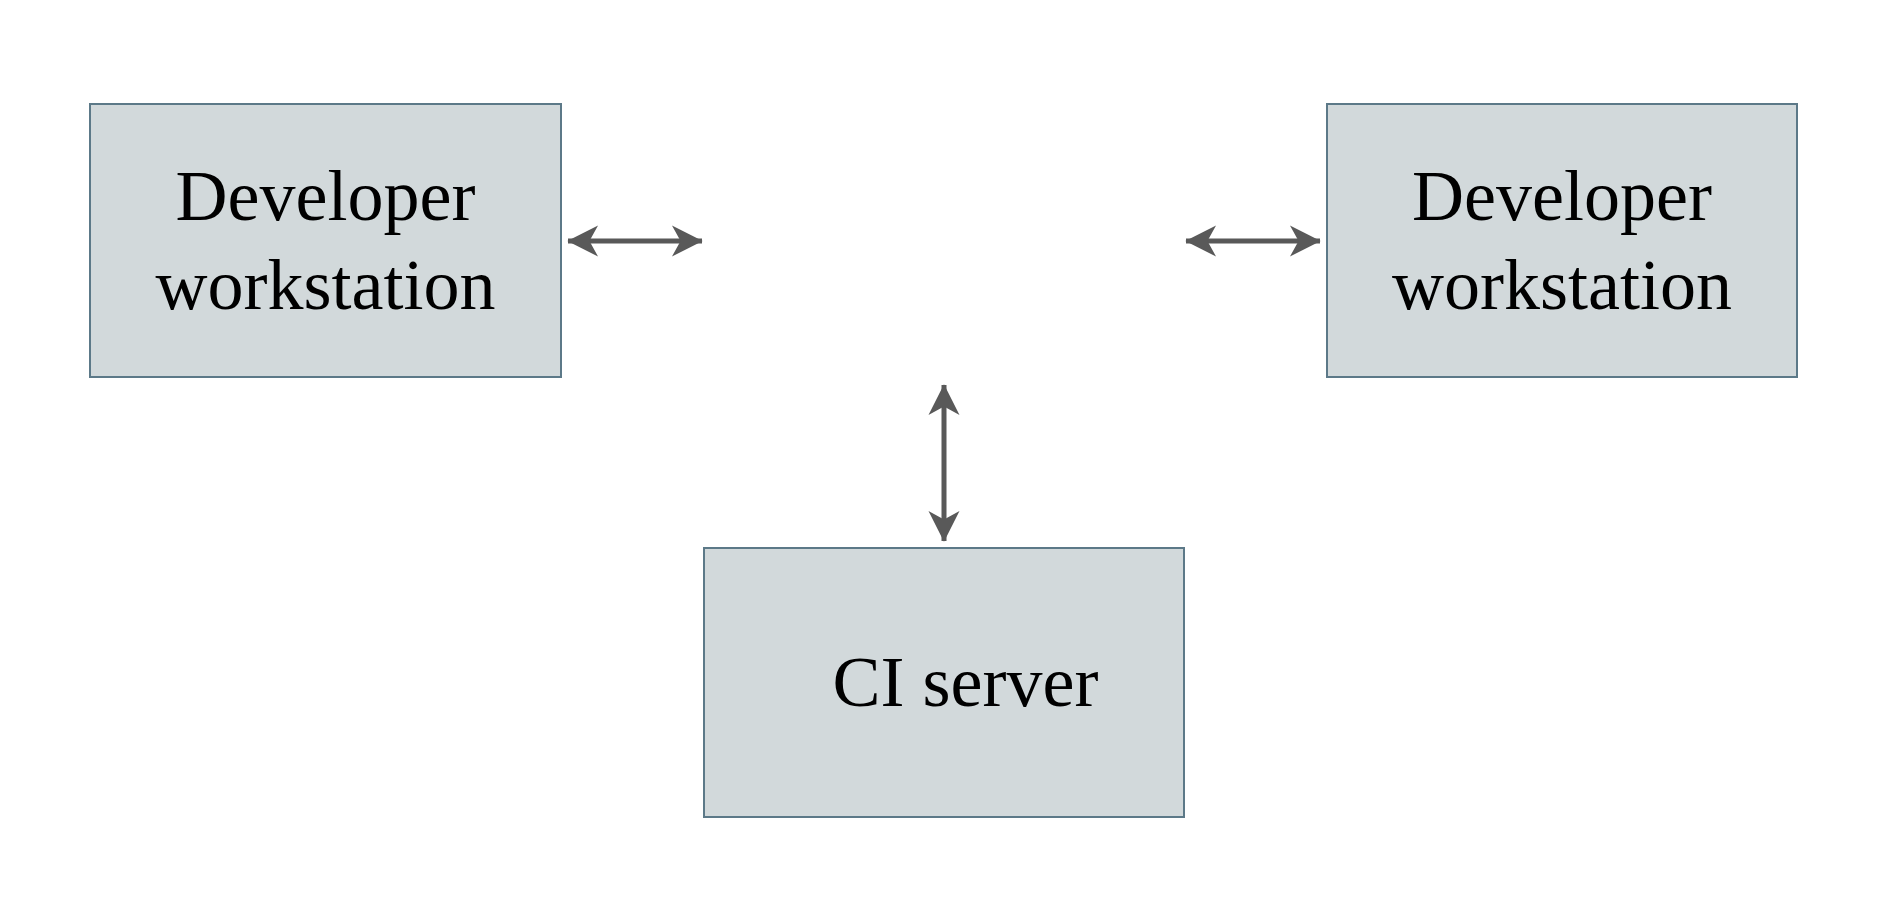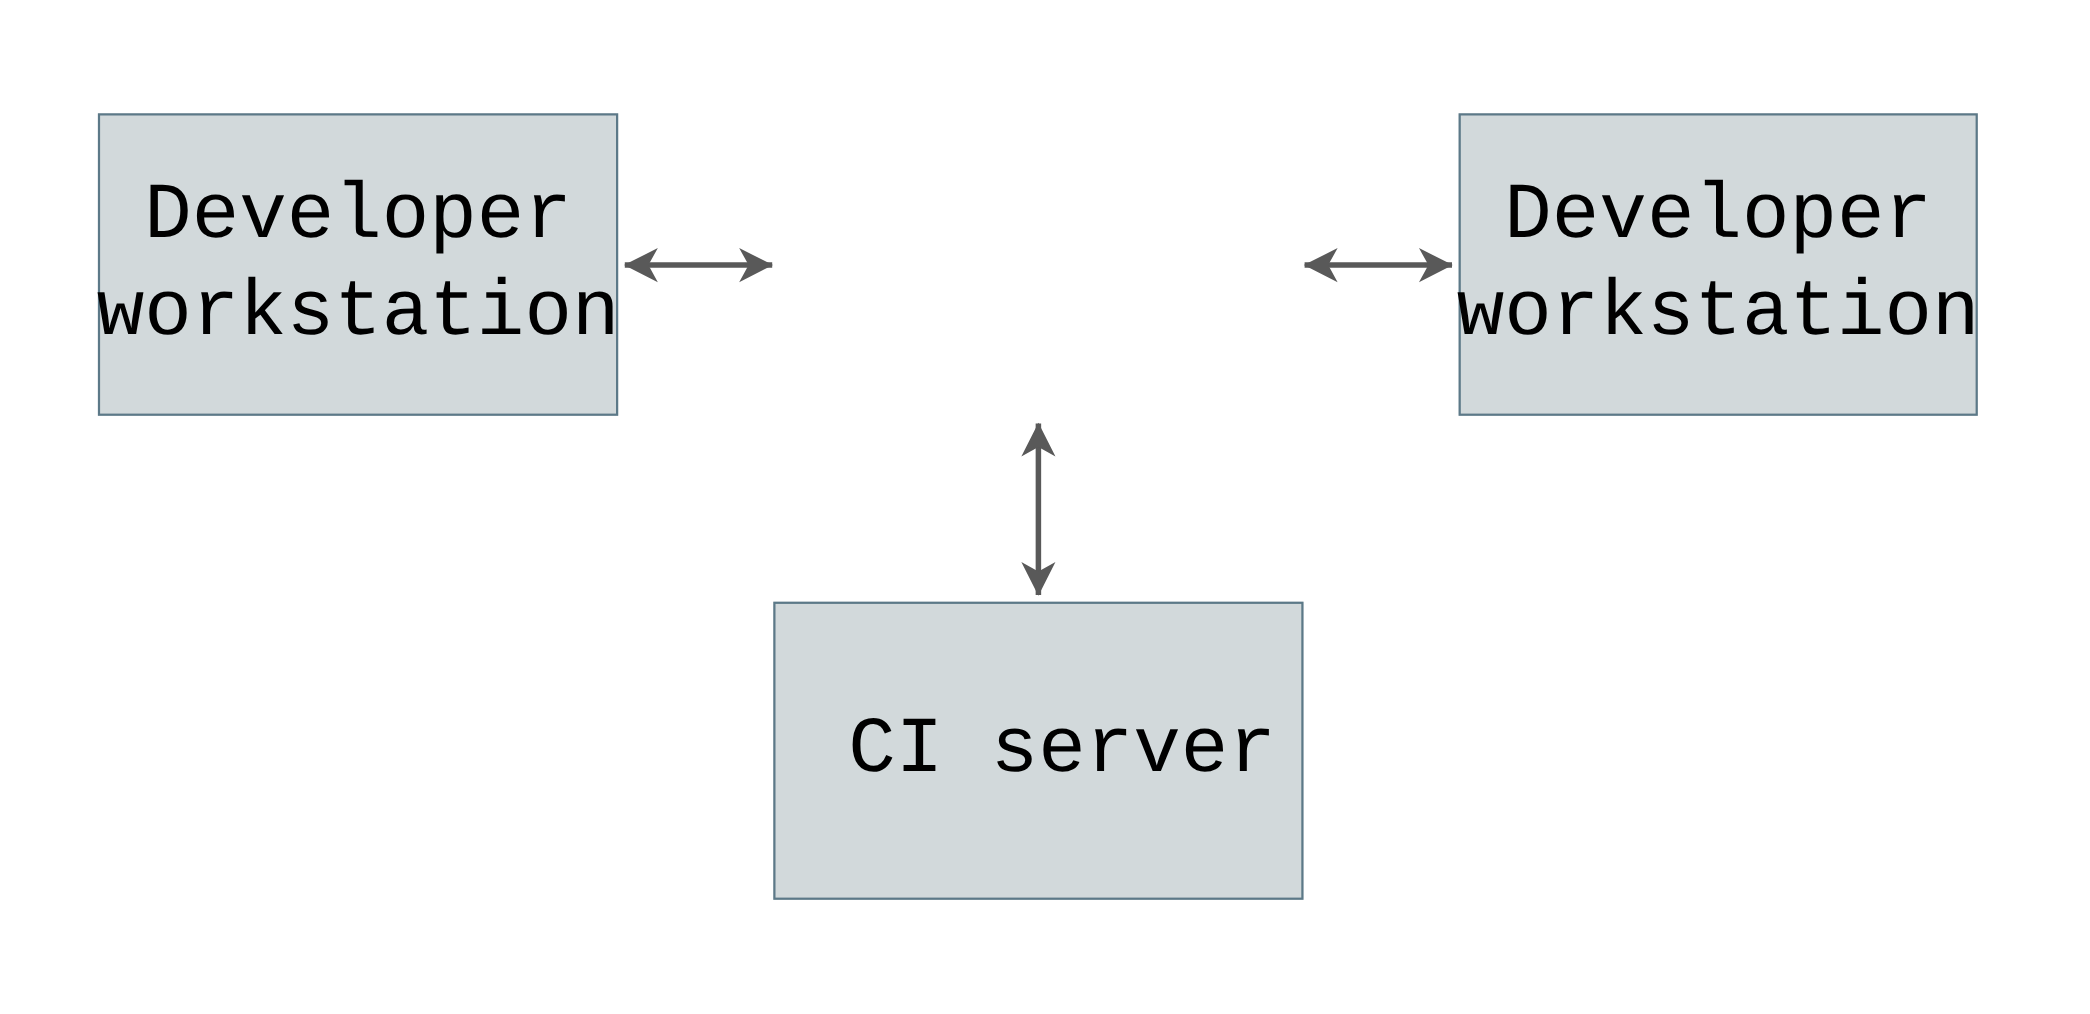--- a/index.html
+++ b/index.html
@@ -6,21 +6,21 @@
     margin: 0;
     padding: 0;
     background: #ffffff;
   }
   .canvas {
     position: relative;
     width: 1900px;
     height: 922px;
     background: #ffffff;
     overflow: hidden;
-    font-family: Liberation Mono, monospace;
+    font-family: Liberation Serif, serif;
   }
   .node {
     position: absolute;
     box-sizing: border-box;
     background: #d2d9db;
     border: 2px solid #5c7988;
     display: flex;
     align-items: center;
     justify-content: center;
   }

